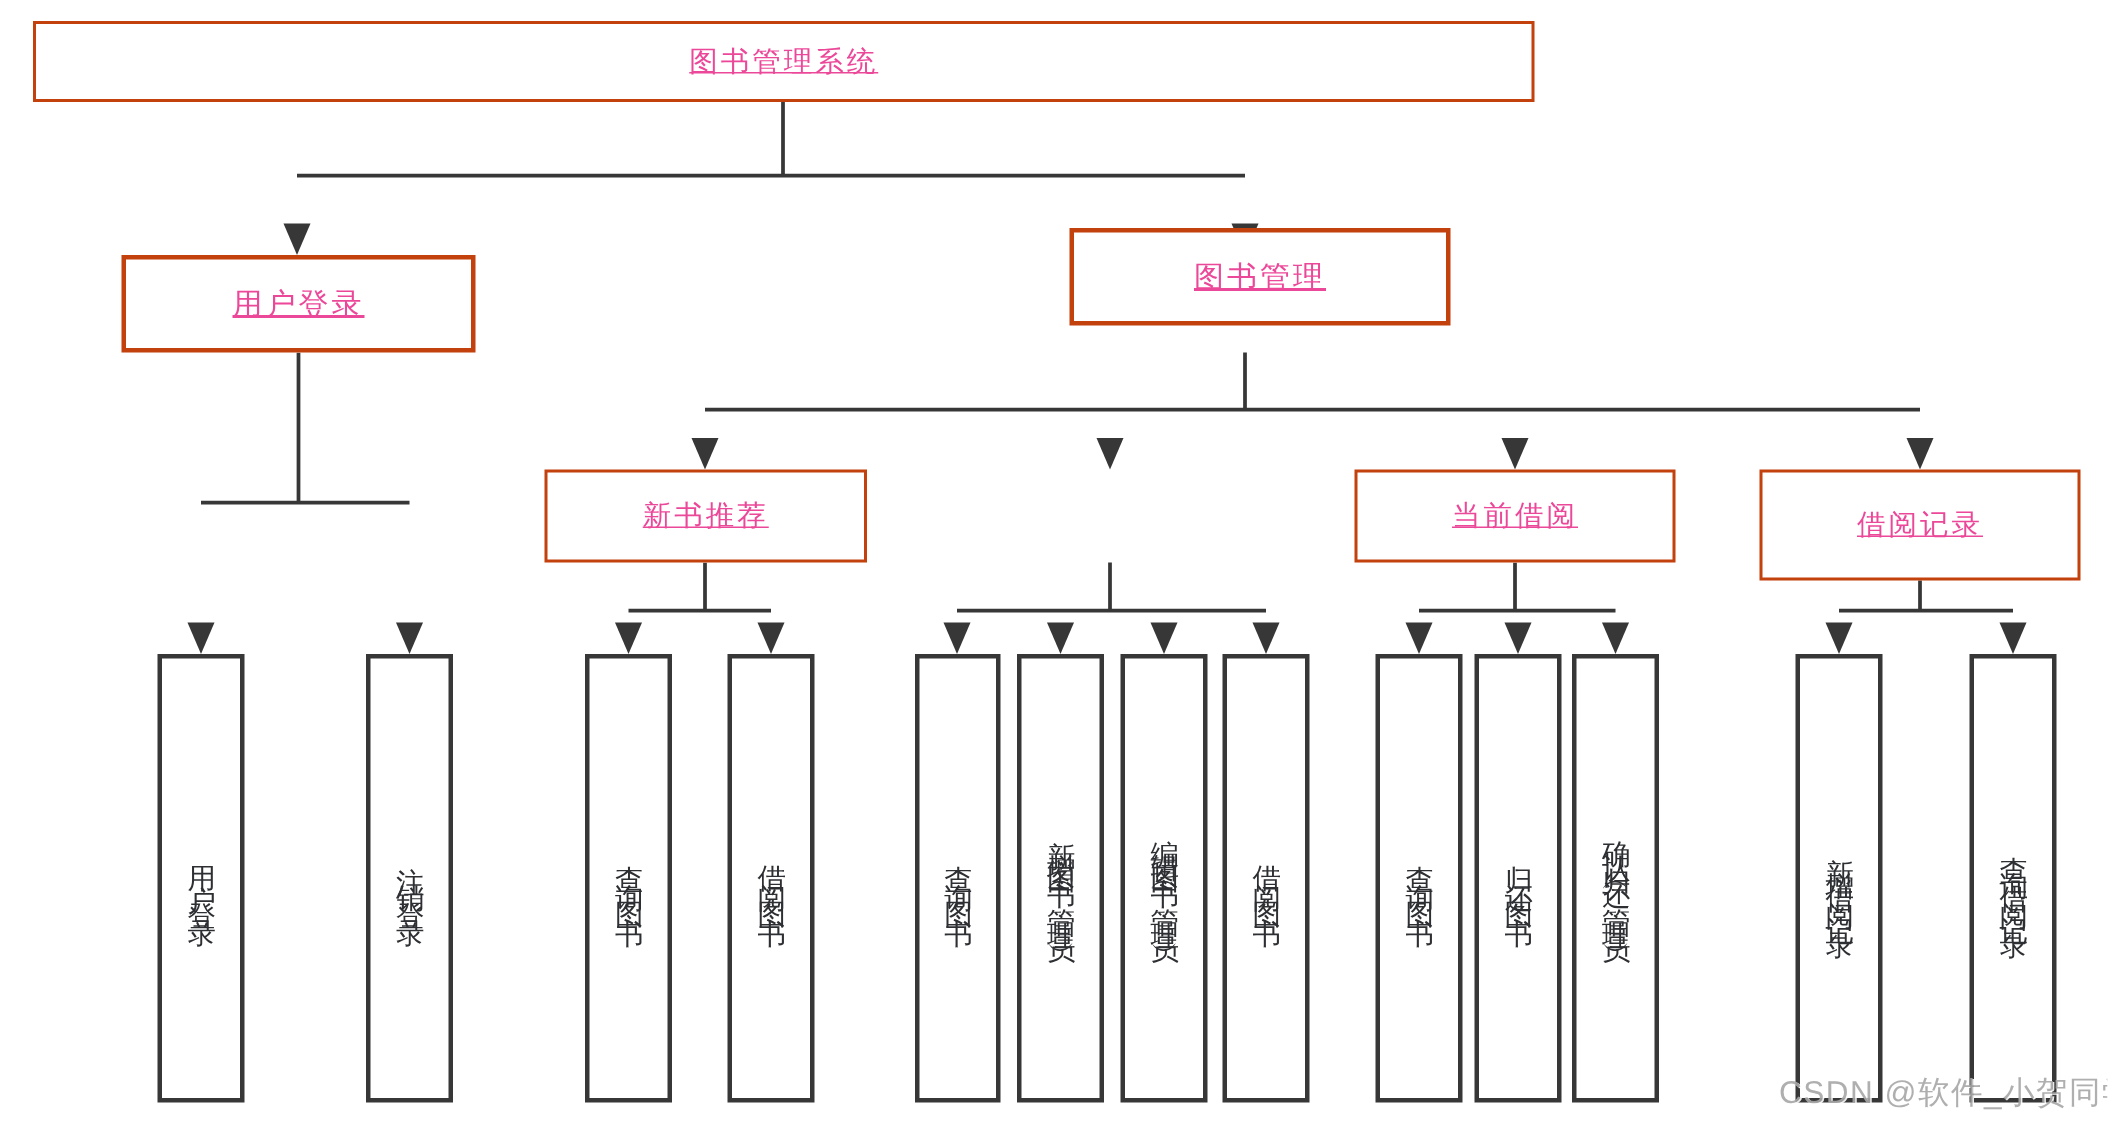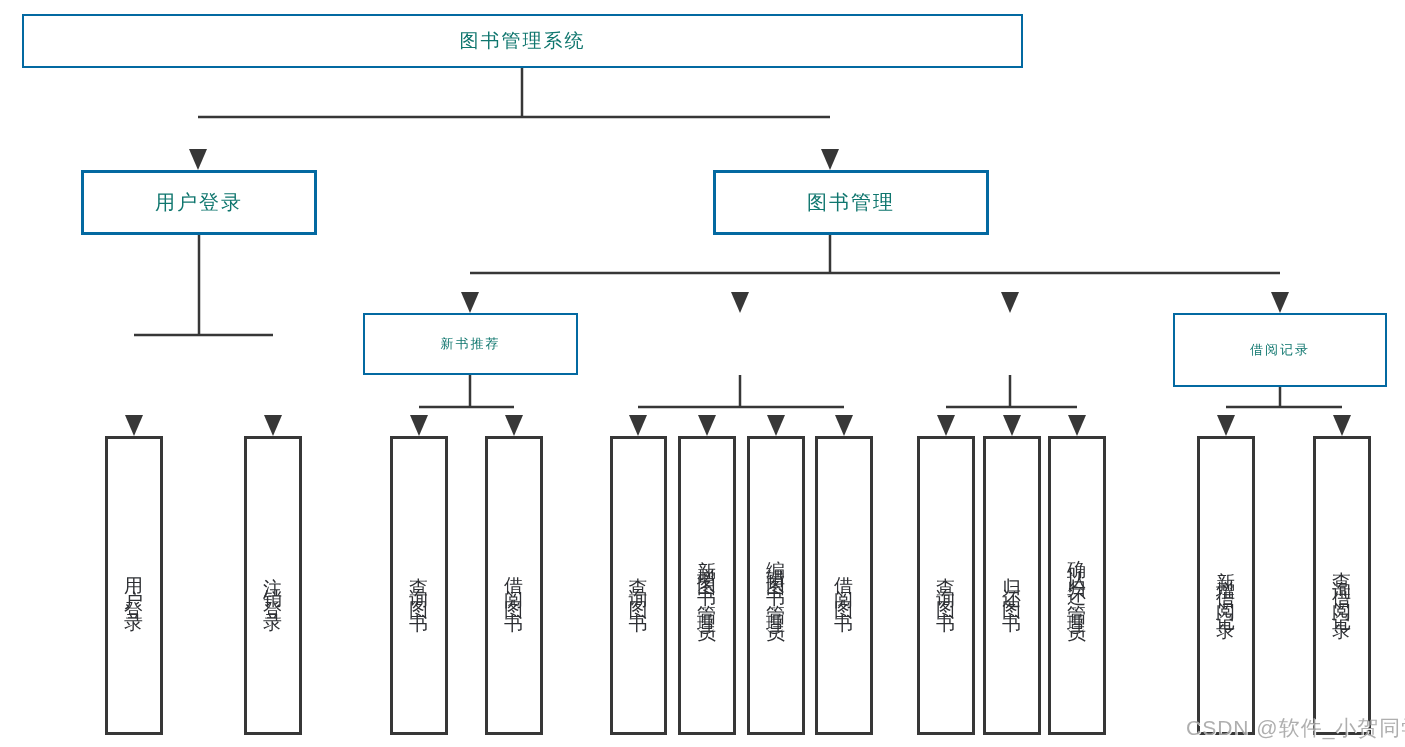--- a/index.html
+++ b/index.html
@@ -2,26 +2,26 @@
 <html><head>
 <meta charset="utf-8">
 <style>
   html,body { margin:0; padding:0; background:#ffffff; }
   .canvas {
     position:relative; width:1405px; height:747px; background:#ffffff;
     font-family:"Liberation Sans", sans-serif; overflow:hidden;
   }
   .connector-svg { position:absolute; left:0; top:0; width:1405px; height:747px; pointer-events:none; }
   .box {
-    position:absolute; background:#ffffff; border:3px solid #0369a1; box-sizing:border-box;
+    position:absolute; background:#ffffff; border:3px solid #c2410c; box-sizing:border-box;
     display:flex; align-items:center; justify-content:center;
-    color:#0f766e; font-size:20px; letter-spacing:2px; white-space:nowrap;
+    color:#ec4899; font-size:20px; letter-spacing:2px; white-space:nowrap;text-decoration:underline;
   }
   .root-box  { border-width:2px; font-size:19px; }
-  .lvl3-box  { border-width:2px; font-size:13px; }
+  .lvl3-box  { border-width:2px; font-size:19px; }
   .vbox {
     position:absolute; background:#ffffff; border:3px solid #373737; box-sizing:border-box;
     display:flex; align-items:center; justify-content:center;
     writing-mode:vertical-rl; text-orientation:mixed;
     color:#2d2f33; font-size:19px; letter-spacing:12px; line-height:1;
     width:58px; top:436px; height:299px;
   }
   .watermark {
     position:absolute; left:1186px; top:714px; z-index:5;
     font-size:21px; color:#a7a7a7; opacity:0.9;
@@ -69,23 +69,24 @@
         <polygon points="1003,415 1021,415 1012,436"></polygon>
         <polygon points="1068,415 1086,415 1077,436"></polygon>
         <polygon points="1217,415 1235,415 1226,436"></polygon>
         <polygon points="1333,415 1351,415 1342,436"></polygon>
       </g>
   </svg>
 
   <div class="box root-box" style="left:22px; top:14px; width:1001px; height:54px;">图书管理系统</div>
 
   <div class="box" style="left:81px; top:170px; width:236px; height:65px;">用户登录</div>
-  <div class="box" style="left:713px; top:170px; width:276px; height:65px;">图书管理</div>
+  <div class="box" style="left:713px; top:152px; width:254px; height:65px;">图书管理</div>
 
   <div class="box lvl3-box" style="left:363px; top:313px; width:215px; height:62px;">新书推荐</div>
+  <div class="box lvl3-box" style="left:903px; top:313px; width:214px; height:62px;">当前借阅</div>
   <div class="box lvl3-box" style="left:1173px; top:313px; width:214px; height:74px;">借阅记录</div>
 
   <div class="vbox" style="left:105px;">用户登录</div>
   <div class="vbox" style="left:244px;">注销登录</div>
 
   <div class="vbox" style="left:390px;">查询图书</div>
   <div class="vbox" style="left:485px;">借阅图书</div>
 
   <div class="vbox" style="left:610px; width:57px;">查询图书</div>
   <div class="vbox" style="left:678px; letter-spacing:9px;">新增图书（管理员）</div>

